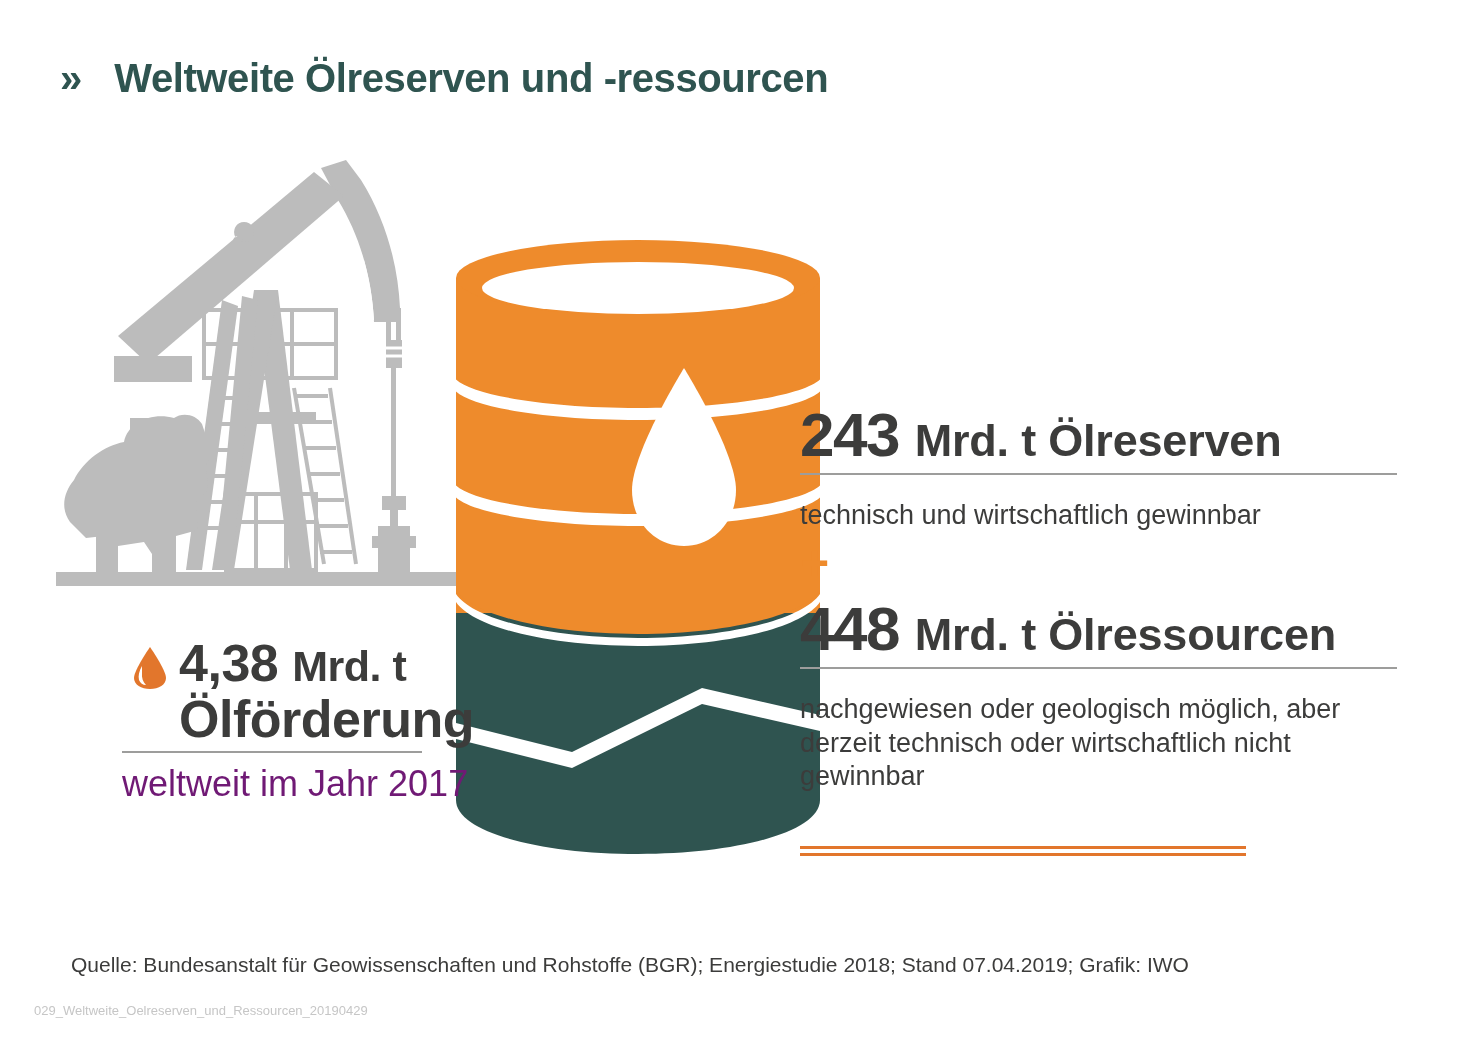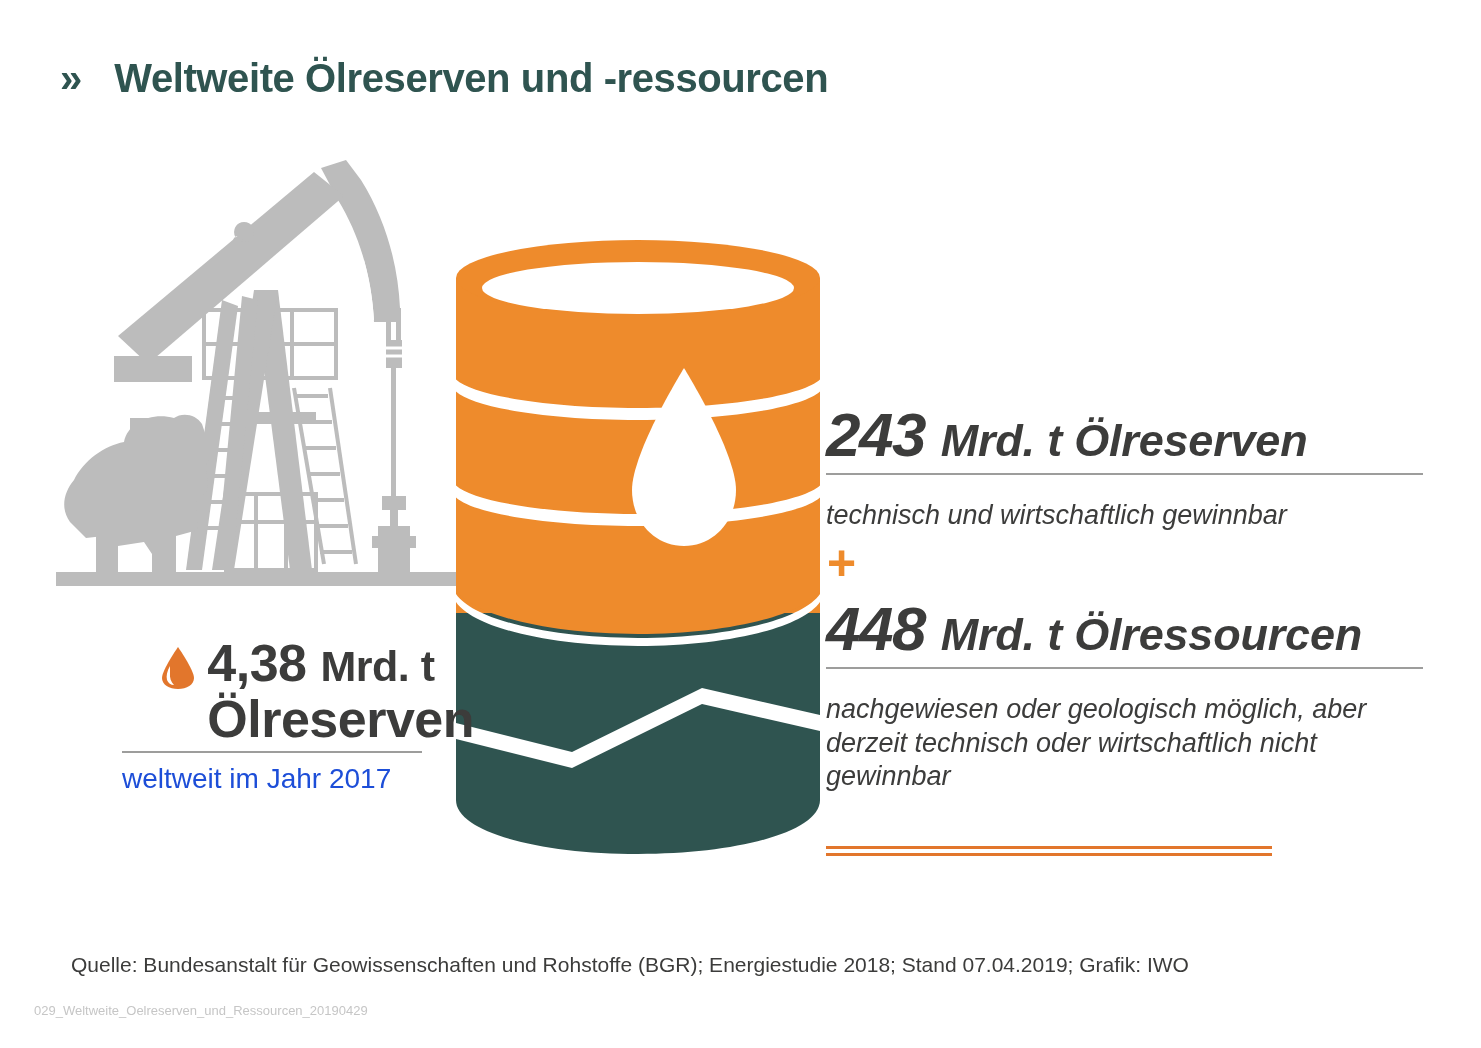--- a/index.html
+++ b/index.html
@@ -93,32 +93,31 @@
     font-weight: 700;
   }
   #left-rule {
     margin: 4px 0 0 48px;
     width: 300px;
     height: 2px;
     background: #9d9d9c;
   }
   #left-sub {
     margin: 9px 0 16px 48px;
-    font-size: 28px;
+    font-size: 36px;
     line-height: 1.2;
-    color: #1d4ed8;
+    color: #701a75;
   }
 
   
   #right-col {
     position: absolute;
-    left: 826px;
+    left: 800px;
     top: 404px;
     width: 600px;
-    font-style: italic;
   }
   .big-number {
     font-size: 62px;
     font-weight: 700;
     line-height: 1.0;
     letter-spacing: -1.5px;
     color: #3c3c3b;
     white-space: nowrap;
   }
   .big-number .unit {
@@ -304,21 +303,21 @@
 
 <div id="left-stat">
   <div id="left-stat-headline">
     <svg id="drop-icon" viewBox="0 0 34 44" aria-hidden="true">
       <path d="M17 1 C17 1 1 24 1 32 C1 38.6 8.2 43 17 43 C25.8 43 33 38.6 33 32 C33 24 17 1 17 1 Z" fill="#e2762c"></path>
       <path d="M9 20 C6 25 5 30 6 34 C7 37 10 39 13 39 C10 36 8.5 32 9 27 Z" fill="#ffffff"></path>
     </svg>
     <div class="stat-headline-text">
       <span>4,38</span>
       <span class="unit">Mrd. t</span><br>
-      <span>Ölreserven</span>
+      <span>Ölförderung</span>
     </div>
   </div>
   <div id="left-rule"></div>
   <div id="left-sub">weltweit im Jahr 2017</div>
 </div>
 
 <div id="right-col">
 
   <div id="block-reserven">
     <div class="big-number">

